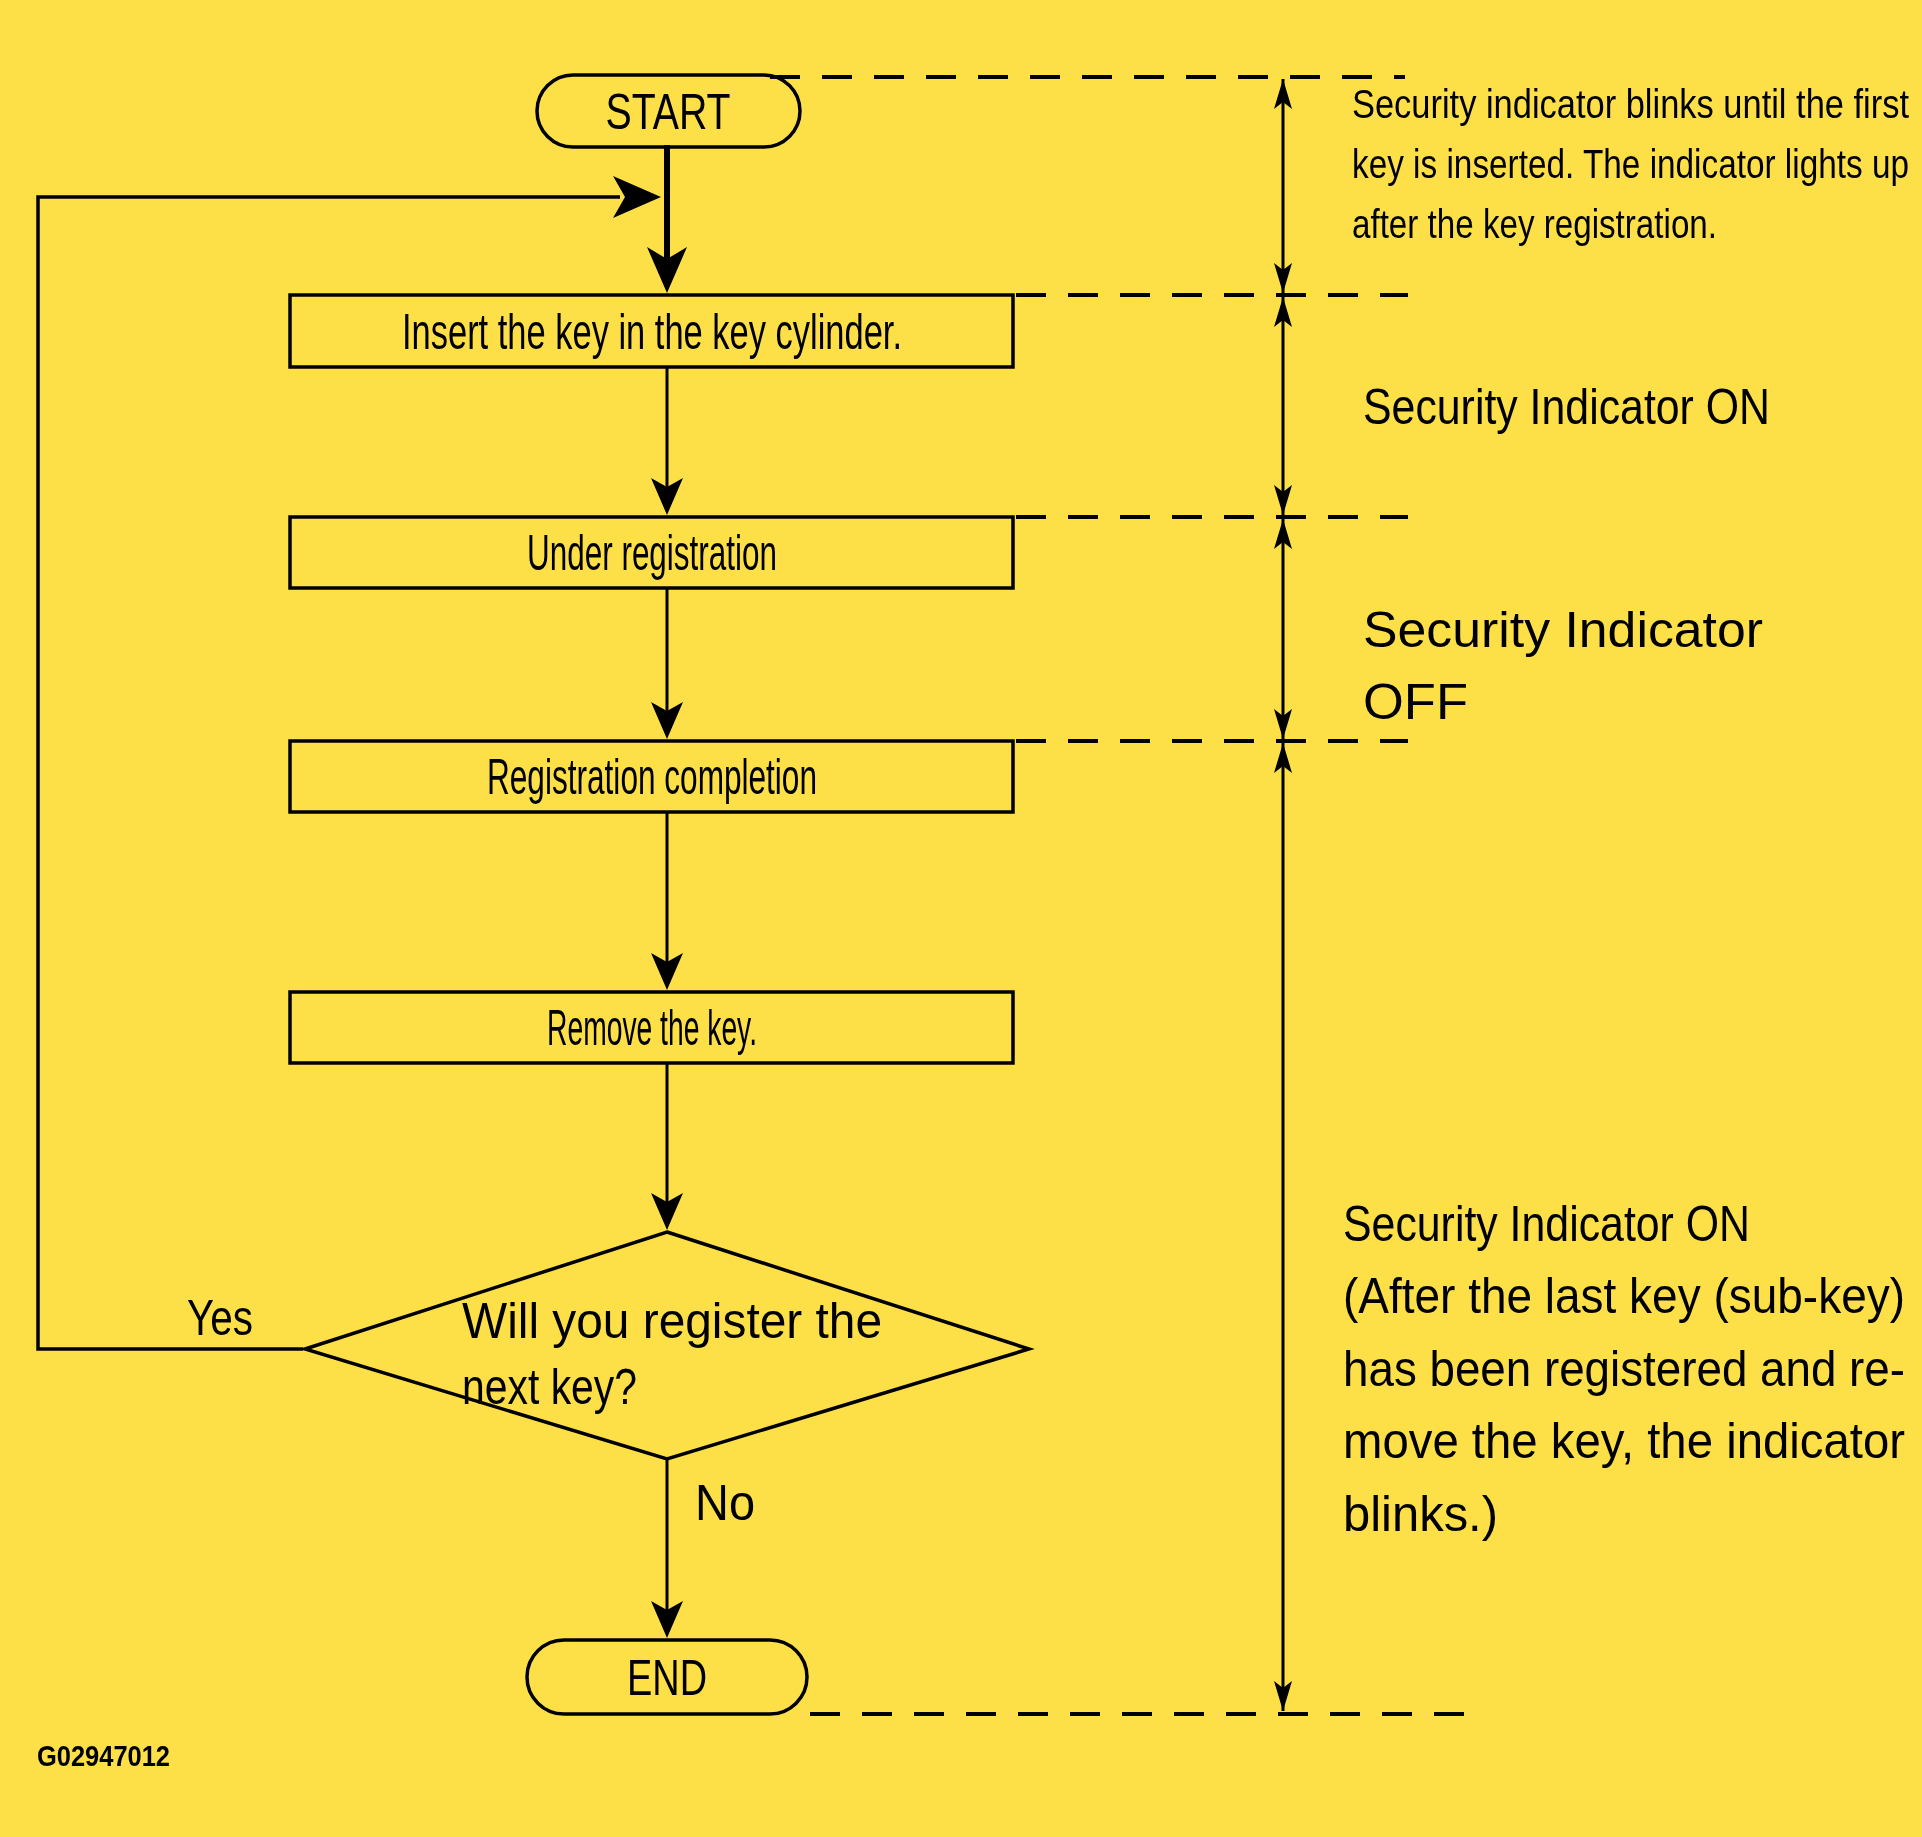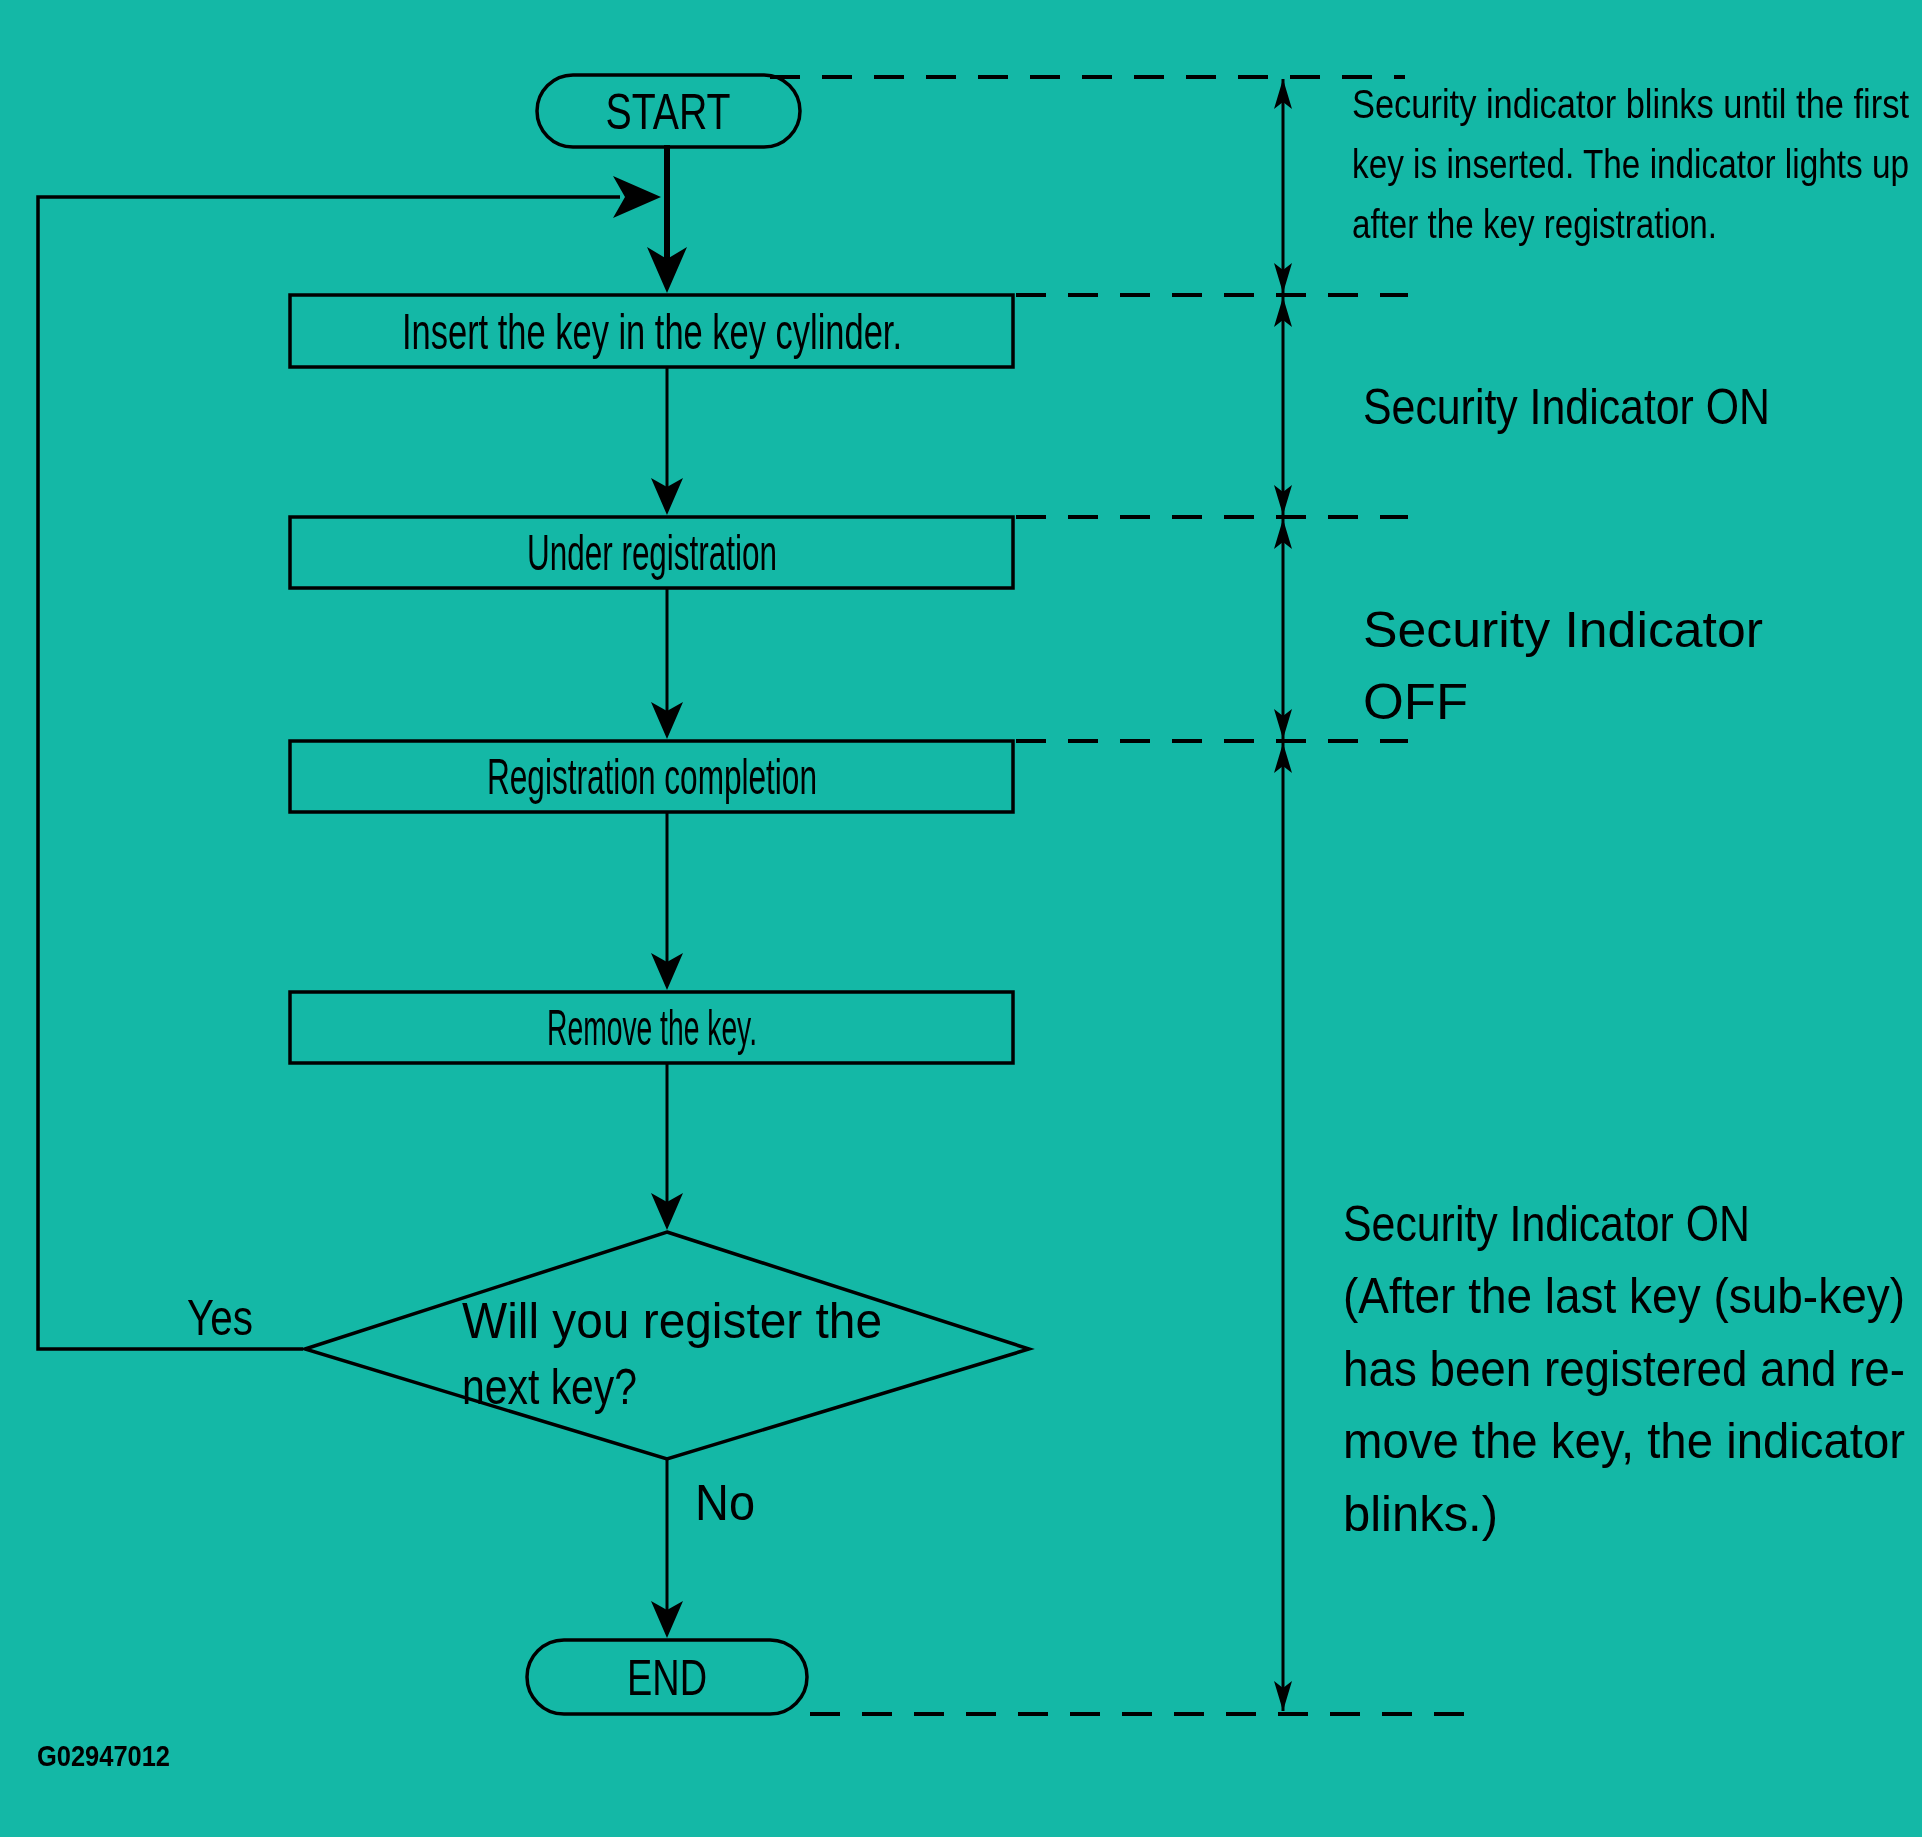--- a/index.html
+++ b/index.html
@@ -1,16 +1,16 @@
 <!DOCTYPE html>
 <html><head>
 <meta charset="utf-8">
 <style>
   html,body{margin:0;padding:0;background:#ffffff;}
-  .canvas{position:relative;width:1922px;height:1837px;background:#14b8a6;overflow:hidden;}
+  .canvas{position:relative;width:1922px;height:1837px;background:#fde047;overflow:hidden;}
   svg{display:block;}
   text{font-family:"Liberation Sans", sans-serif;fill:#000;}
   .t50{font-size:50px;}
   .t40{font-size:40px;}
   .code{font-size:30px;font-weight:bold;}
   .shape{fill:none;stroke:#000;stroke-width:3.5;}
   .thin{stroke:#000;stroke-width:3;fill:none;}
   .thick{stroke:#000;stroke-width:6;fill:none;}
   .loop{stroke:#000;stroke-width:3.5;fill:none;}
   .dash{stroke:#000;stroke-width:4;fill:none;stroke-dasharray:30 22;}

